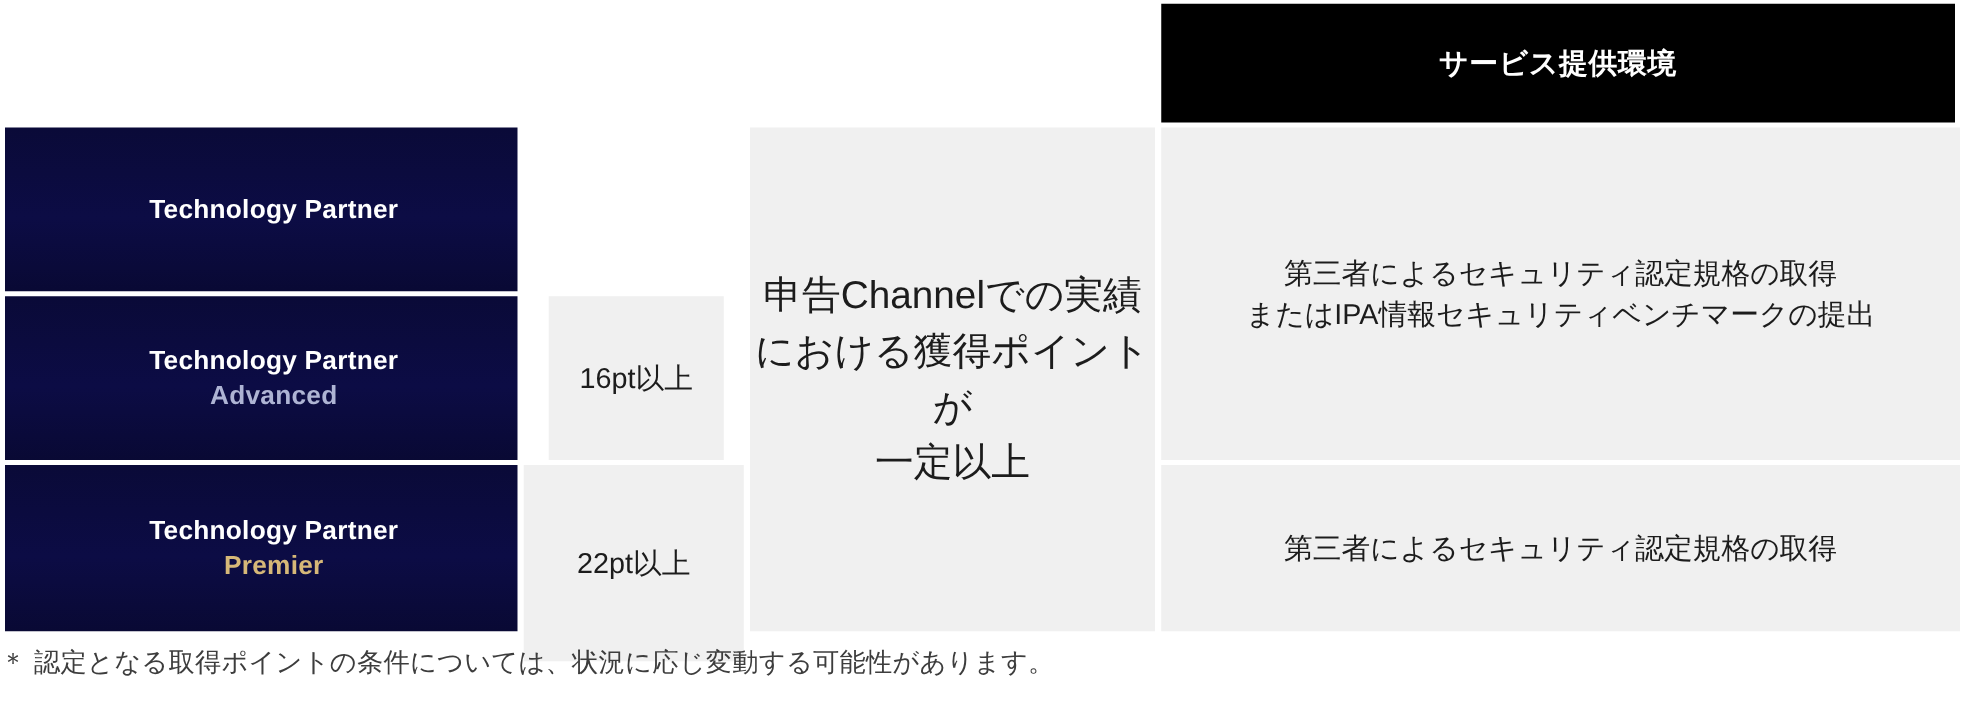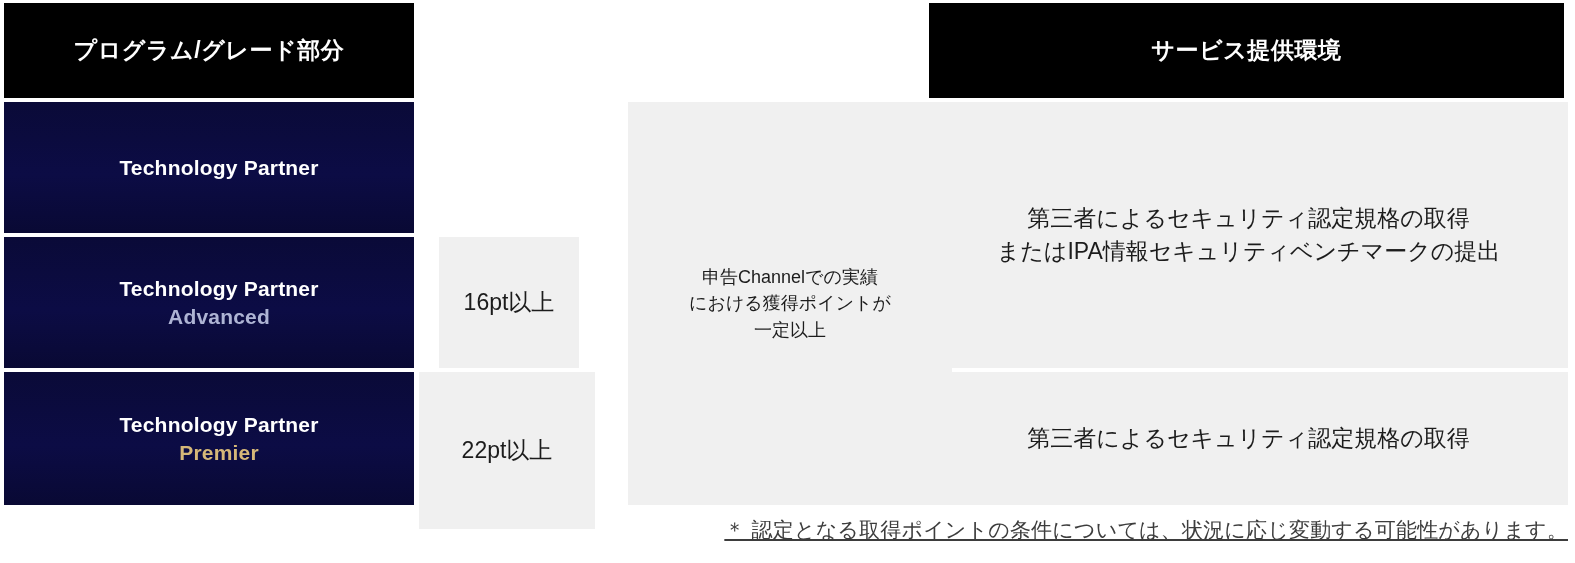--- a/index.html
+++ b/index.html
@@ -78,34 +78,31 @@
     white-space: pre-line;
     line-height: 1.45;
   }
 
   
   #footnote {
     position: absolute;
     left: 0;
     top: 516px;
     width: 1568px;
-    text-align: right;
     font-size: 21px;
     color: #3d3d3d;
     letter-spacing: 0.2px;
     white-space: nowrap;
-    text-decoration: underline;
   }
 </style>
 </head>
 <body>
 
 <div id="table-root">
 
-  <div class="cell hdr" style="left:4px; top:3px; width:410px; height:95px;">プログラム/グレード部分</div>
 
 
   <div class="cell hdr" style="left:929px; top:3px; width:635px; height:95px;">サービス提供環境</div>
 
   <div class="cell grade" style="left:4px; top:102px; width:410px; height:131px;">
     <span class="grade-main">Technology Partner</span>
   </div>
 
   <div class="cell grade" style="left:4px; top:237px; width:410px; height:131px;">
     <span class="grade-main">Technology Partner</span>
@@ -115,21 +112,21 @@
   <div class="cell grade" style="left:4px; top:372px; width:410px; height:133px;">
     <span class="grade-main">Technology Partner</span>
     <span class="grade-sub sub-premier">Premier</span>
   </div>
 
 
   <div class="cell light" style="left:439px; top:237px; width:140px; height:131px;">16pt以上</div>
 
   <div class="cell light" style="left:419px; top:372px; width:176px; height:157px;">22pt以上</div>
 
-  <div class="cell light multiline" style="left:628px; top:102px; width:324px; height:403px; font-size:18px;">申告Channelでの実績
+  <div class="cell light multiline" style="left:600px; top:102px; width:324px; height:403px; font-size:31px;">申告Channelでの実績
 における獲得ポイントが
 一定以上</div>
 
   <div class="cell light multiline" style="left:929px; top:102px; width:639px; height:266px;">第三者によるセキュリティ認定規格の取得
 またはIPA情報セキュリティベンチマークの提出</div>
 
   <div class="cell light multiline" style="left:929px; top:372px; width:639px; height:133px;">第三者によるセキュリティ認定規格の取得</div>
 
 </div>
 

